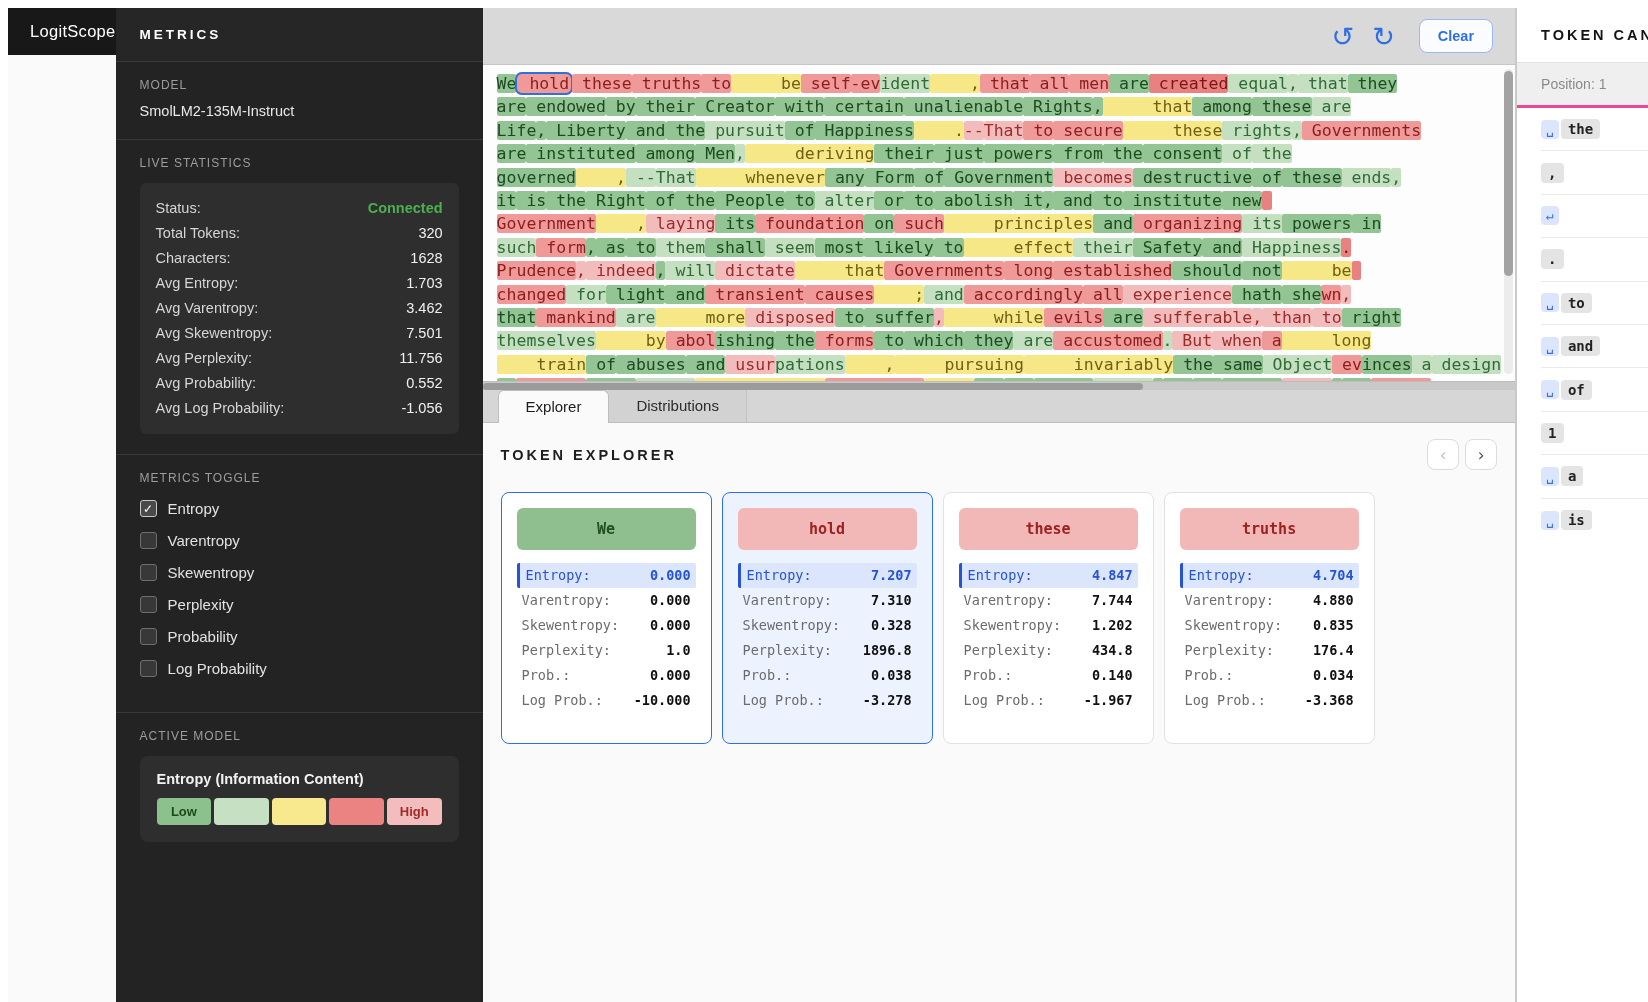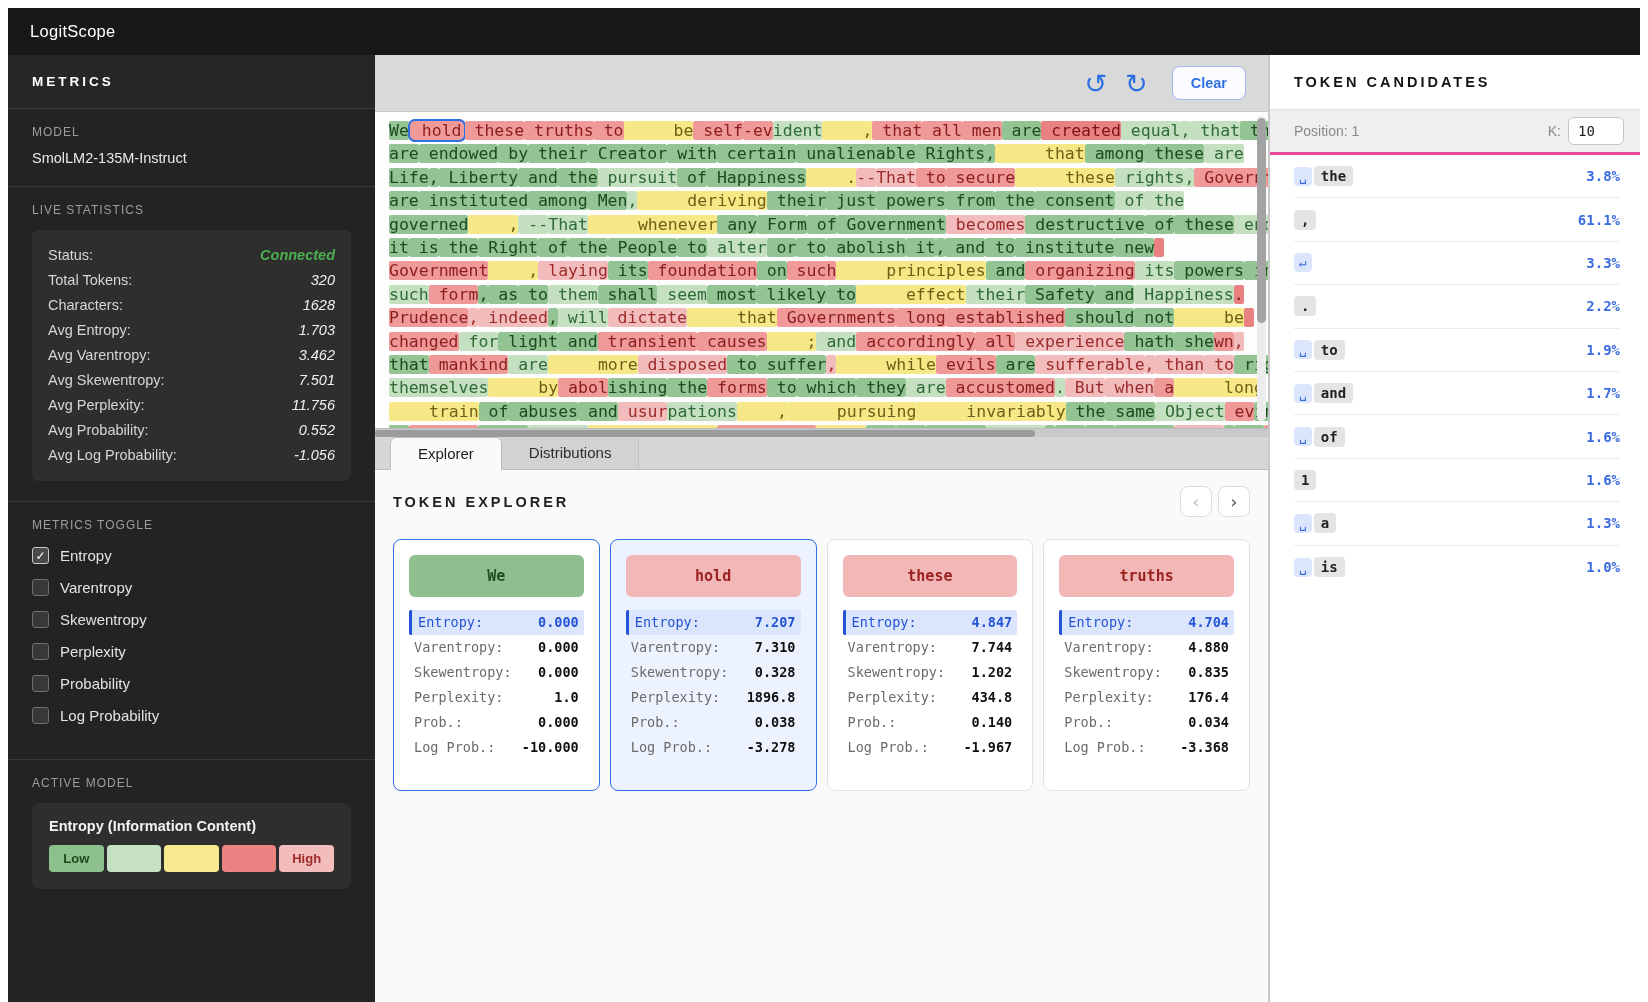--- a/index.html
+++ b/index.html
@@ -1,32 +1,32 @@
 <!DOCTYPE html>
 <html><head>
 <meta charset="utf-8">
 <style>
   * { margin:0; padding:0; box-sizing:border-box; }
   html,body { width:1648px; height:1002px; background:#ffffff; font-family:"Liberation Sans", sans-serif; overflow:hidden; }
-  .app { position:absolute; left:8px; top:8px; width:1632px; height:994px; display:flex; flex-direction:column; background:#fafafa; }
+  .app { position:absolute; left:8px; top:8px; width:1632px; height:994px; display:flex; flex-direction:row; background:#fafafa; }
 
   
   .header { height:47px; flex:0 0 47px; background:#181818; color:#fff; display:flex; align-items:center; padding-left:22px; font-size:16.5px; letter-spacing:.3px; }
 
   .main { flex:1; display:flex; min-height:0; }
 
   
   .sidebar { width:367px; flex:0 0 367px; background:#232323; color:#e4e4e4; overflow:hidden; }
   .sb-head { padding:19px 24px; border-bottom:1px solid #3a3a3a; background:#262626; font-weight:bold; letter-spacing:3px; font-size:13.5px; color:#fff; }
   .sb-sec { padding:16px 24px 20px; border-bottom:1px solid #383838; }
   .sb-label { font-size:12px; color:#9d9d9d; letter-spacing:1px; }
   .model-name { margin-top:11px; font-size:14.5px; color:#e8e8e8; }
   .stats-card { margin-top:13px; background:#2e2e2e; border-radius:6px; padding:13px 16px; }
   .stat-row { display:flex; justify-content:space-between; font-size:14.5px; line-height:25px; color:#d6d6d6;gap:28px; }
-  .stat-row .v { color:#f0f0f0;font-style:italic; }
+  .stat-row .v { color:#f0f0f0; }
   .stat-row .v.ok { color:#4caf50; font-weight:bold; }
   .tg-row { display:flex; align-items:center; gap:11px; margin:15px 0; cursor:pointer; }
   .cbx { width:17px; height:17px; border-radius:3px; background:#383838; border:1.5px solid #6e6e6e; display:flex; align-items:center; justify-content:center; font-size:12px; color:#fff; }
   .cbx.on { background:#4a4a4a; border-color:#c9c9c9; }
   .tg-row .lbl { font-size:15px; color:#e2e2e2; }
   .active-card { margin-top:13px; background:#2e2e2e; border-radius:8px; padding:15px 17px 17px; }
   .active-title { font-size:14.5px; font-weight:bold; color:#f2f2f2; margin-bottom:11px; }
   .legend { display:flex; gap:3px; }
   .legend .cell { flex:1; height:27px; border-radius:4px; display:flex; align-items:center; justify-content:center; font-size:13px; font-weight:bold; }
 

